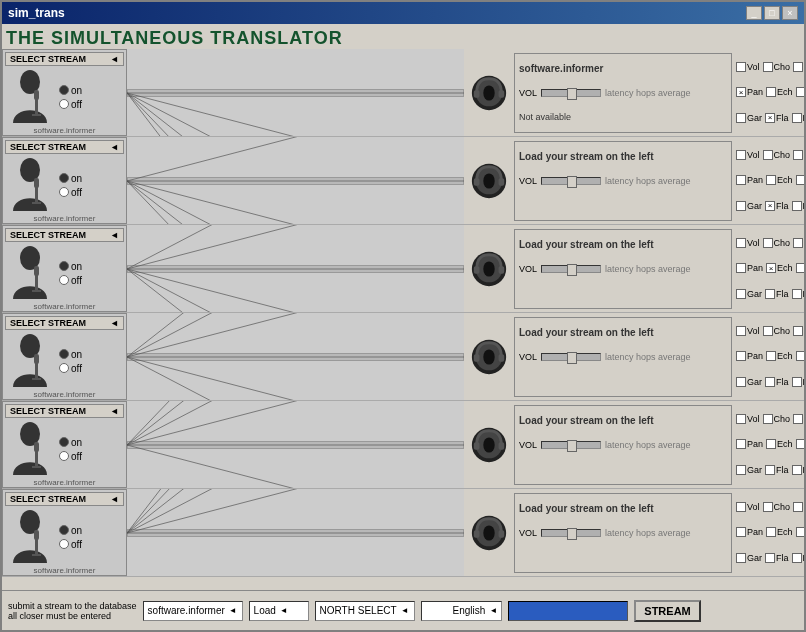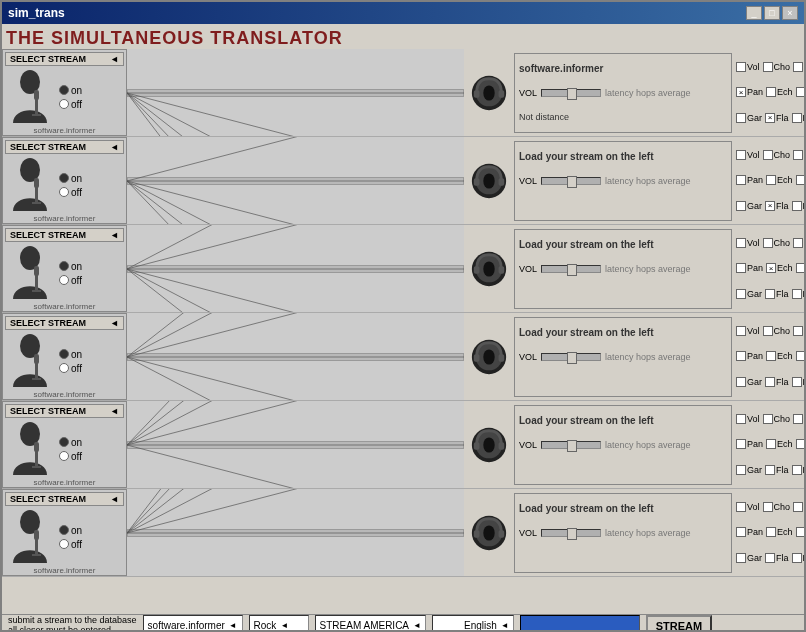--- a/index.html
+++ b/index.html
@@ -45,22 +45,23 @@
       cursor: pointer;
       font-size: 9px;
       display: flex;
       align-items: center;
       justify-content: center;
     }
     .title-btn.close { background: #c0c0c0; }
     .status-bar {
       background: #d4d0c8;
       border-top: 1px solid #888;
-      height: 16px;
-      display: flex;
+      height: 40px;
+      display: flex;
+      align-items: center;
       padding: 0 6px;
       gap: 6px;
       flex-shrink: 0;
     }
     .dropdown {
       background: white;
       border: 1px inset #888;
       height: 20px;
       display: flex;
       align-items: center;
@@ -122,21 +123,21 @@
     <div class="title-bar-buttons">
       <div class="title-btn">_</div>
       <div class="title-btn">□</div>
       <div class="title-btn close">×</div>
     </div>
   </div>
 
   <div class="whole-app">
 
     <div class="header-row">
-      <div style="font-size:18px;font-weight:bold;color:#7f1d1d;letter-spacing:1px;padding-right:4px;">THE SIMULTANEOUS TRANSLATOR</div>
+      <div style="font-size:18px;font-weight:bold;color:#14532d;letter-spacing:1px;padding-right:4px;">THE SIMULTANEOUS TRANSLATOR</div>
     </div>
 
     <div class="streams-list" id="streams-list">
     <div style="display: flex; height: 88px; border-bottom: 1px solid rgb(170, 170, 170); flex-shrink: 0; position: relative; overflow: hidden;">
           <div style="width: 125px; border: 1px solid rgb(136, 136, 136); background: rgb(200, 200, 200); flex-shrink: 0; display: flex; flex-direction: column; align-items: center; padding: 2px;">
     <div style="font-size:9px;font-weight:bold;background:#d4d0c8;border:1px solid #888;padding:1px 4px;width:100%;display:flex;justify-content:space-between;margin-bottom:2px;">
       <span>SELECT STREAM</span>
       <span>◄</span>
     </div>
     <div style="display:flex;width:100%;">
@@ -184,21 +185,21 @@
     </div>
     <div style="flex:1;background:#d4d0c8;border:1px solid #888;padding:2px 4px;height:80px;display:flex;flex-direction:column;justify-content:space-around;">
       <div style="font-size:10px;font-weight:bold;color:#333;">software.informer</div>
       <div style="display:flex;align-items:center;gap:4px;font-size:9px;">
         <span>VOL</span>
         <div style="width:60px;height:8px;background:#b0b0b0;border:1px inset #888;position:relative;">
           <div style="position:absolute;left:25px;top:-2px;width:10px;height:12px;background:#d4d0c8;border:1px solid #666;"></div>
         </div>
         <span style="color:#777;">latency  hops  average</span>
       </div>
-      <div style="font-size:9px;color:#333;">Not distance</div>
+      <div style="font-size:9px;color:#333;">Not available</div>
     </div>
     <div style="width:72px;display:flex;flex-direction:column;justify-content:space-around;padding:2px 4px;height:80px;background:#d4d0c8;">
       <div style="display:flex;gap:3px;align-items:center;">
         <div style="display:flex;align-items:center;gap:1px;font-size:9px;">
       <div style="width:10px;height:10px;border:1px solid #666;background:white;display:inline-flex;align-items:center;justify-content:center;font-size:8px;"></div>
       <span>Vol</span>
     </div>
         <div style="display:flex;align-items:center;gap:1px;font-size:9px;">
       <div style="width:10px;height:10px;border:1px solid #666;background:white;display:inline-flex;align-items:center;justify-content:center;font-size:8px;"></div>
       <span>Cho</span>
@@ -822,25 +823,25 @@
     <div class="status-bar">
       <div style="display:flex;flex-direction:column;">
         <span style="font-size:9px;">submit a stream to the database</span>
         <span style="font-size:9px;">all closer must be entered</span>
       </div>
       <div class="dropdown" style="min-width:100px;">
         <span style="font-size:10px;">software.informer</span>
         <span class="dropdown-arrow">◄</span>
       </div>
       <div class="dropdown" style="min-width:60px;">
-        <span style="font-size:10px;">Rock</span>
+        <span style="font-size:10px;">Load</span>
         <span class="dropdown-arrow">◄</span>
       </div>
       <div class="dropdown" style="min-width:100px;">
-        <span style="font-size:10px;">STREAM AMERICA</span>
+        <span style="font-size:10px;">NORTH SELECT</span>
         <span class="dropdown-arrow">◄</span>
       </div>
       <div class="dropdown" style="min-width:80px;">
         <span style="font-size:10px;padding-left:27px;">English</span>
         <span class="dropdown-arrow">◄</span>
       </div>
       <div class="blue-field">
         <span style="font-size:10px;color:white;"></span>
       </div>
       <button class="submit-btn">STREAM</button>

